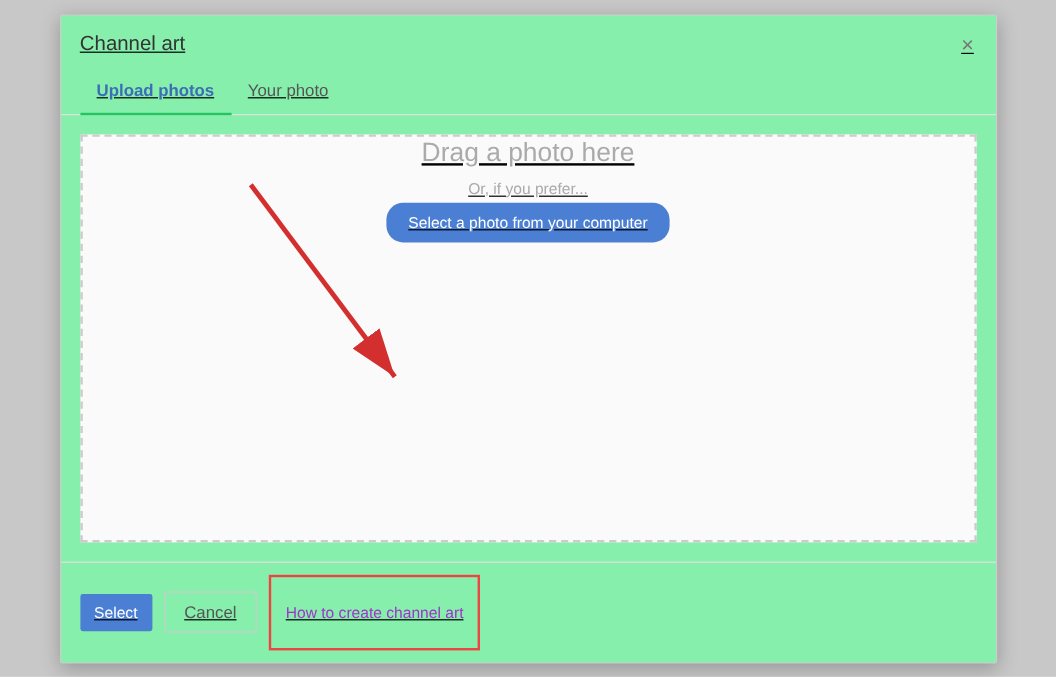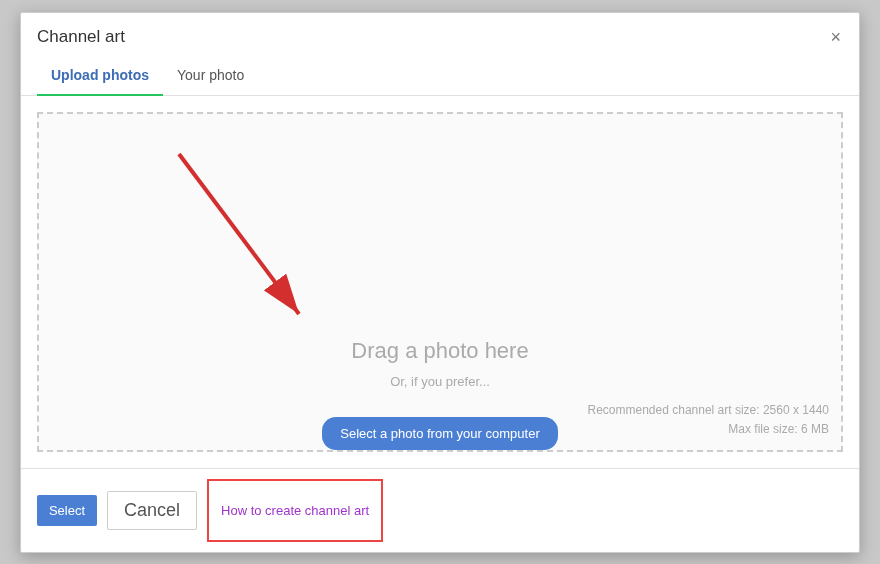--- a/index.html
+++ b/index.html
@@ -8,26 +8,27 @@
       font-family: Arial, sans-serif;
       display: flex;
       align-items: center;
       justify-content: center;
       width: 880px;
       height: 564px;
       overflow: hidden;
     }
 
     .dialog {
-      background: #ffffff;
+      background: #86efac;
       border: 1px solid #ccc;
       border-radius: 2px;
-      width: 840px;
+      width: 781px;
       box-shadow: 0 4px 16px rgba(0,0,0,0.25);
       position: relative;
+      text-decoration: underline;
     }
 
     .dialog-header {
       display: flex;
       align-items: center;
       justify-content: space-between;
       padding: 14px 16px 0 16px;
     }
 
     .dialog-title {
@@ -69,35 +70,35 @@
       font-weight: bold;
     }
 
     .upload-area {
       margin: 16px;
       border: 2px dashed #ccc;
       min-height: 340px;
       display: flex;
       flex-direction: column;
       align-items: center;
-      justify-content: flex-end;
+      justify-content: flex-start;
       position: relative;
       background: #fafafa;
     }
 
     .drag-text {
       font-size: 22px;
       color: #aaa;
       margin-bottom: 10px;
     }
 
     .or-text {
       font-size: 13px;
       color: #aaa;
-      margin-bottom: 28px;
+      margin-bottom: 4px;
     }
 
     .select-btn {
       background: #4a7fd4;
       color: #fff;
       border: none;
       padding: 9px 18px;
       font-size: 13px;
       border-radius: 14px;
       cursor: pointer;
@@ -140,21 +141,21 @@
       border-radius: 2px;
       cursor: pointer;
       min-width: 60px;
     }
 
     .footer-btn-cancel {
       background: none;
       color: #555;
       border: 1px solid #ccc;
       padding: 8px 16px;
-      font-size: 18px;
+      font-size: 14px;
       border-radius: 2px;
       cursor: pointer;
     }
 
     .howto-link {
       color: #a033cc;
       font-size: 13px;
       border: 2px solid #e44;
       padding: 22px 12px;
       text-decoration: none;
@@ -205,24 +206,20 @@
       <svg width="180" height="200" viewBox="0 0 180 200">
         <defs>
           <marker id="arrowhead" markerWidth="10" markerHeight="7" refX="10" refY="3.5" orient="auto">
             <polygon points="0 0, 10 3.5, 0 7" fill="#d32f2f"></polygon>
           </marker>
         </defs>
         <line x1="20" y1="10" x2="140" y2="170" stroke="#d32f2f" stroke-width="4" marker-end="url(#arrowhead)"></line>
       </svg>
     </div>
 
-    <div class="recommended-text">
-      <span>Recommended channel art size: 2560 x 1440</span><br>
-      <span>Max file size: 6 MB</span>
-    </div>
   </div>
 
   <div class="dialog-footer">
     <button class="footer-btn-select">Select</button>
     <button class="footer-btn-cancel">Cancel</button>
     <span class="howto-link">How to create channel art</span>
   </div>
 
 
 </div>

